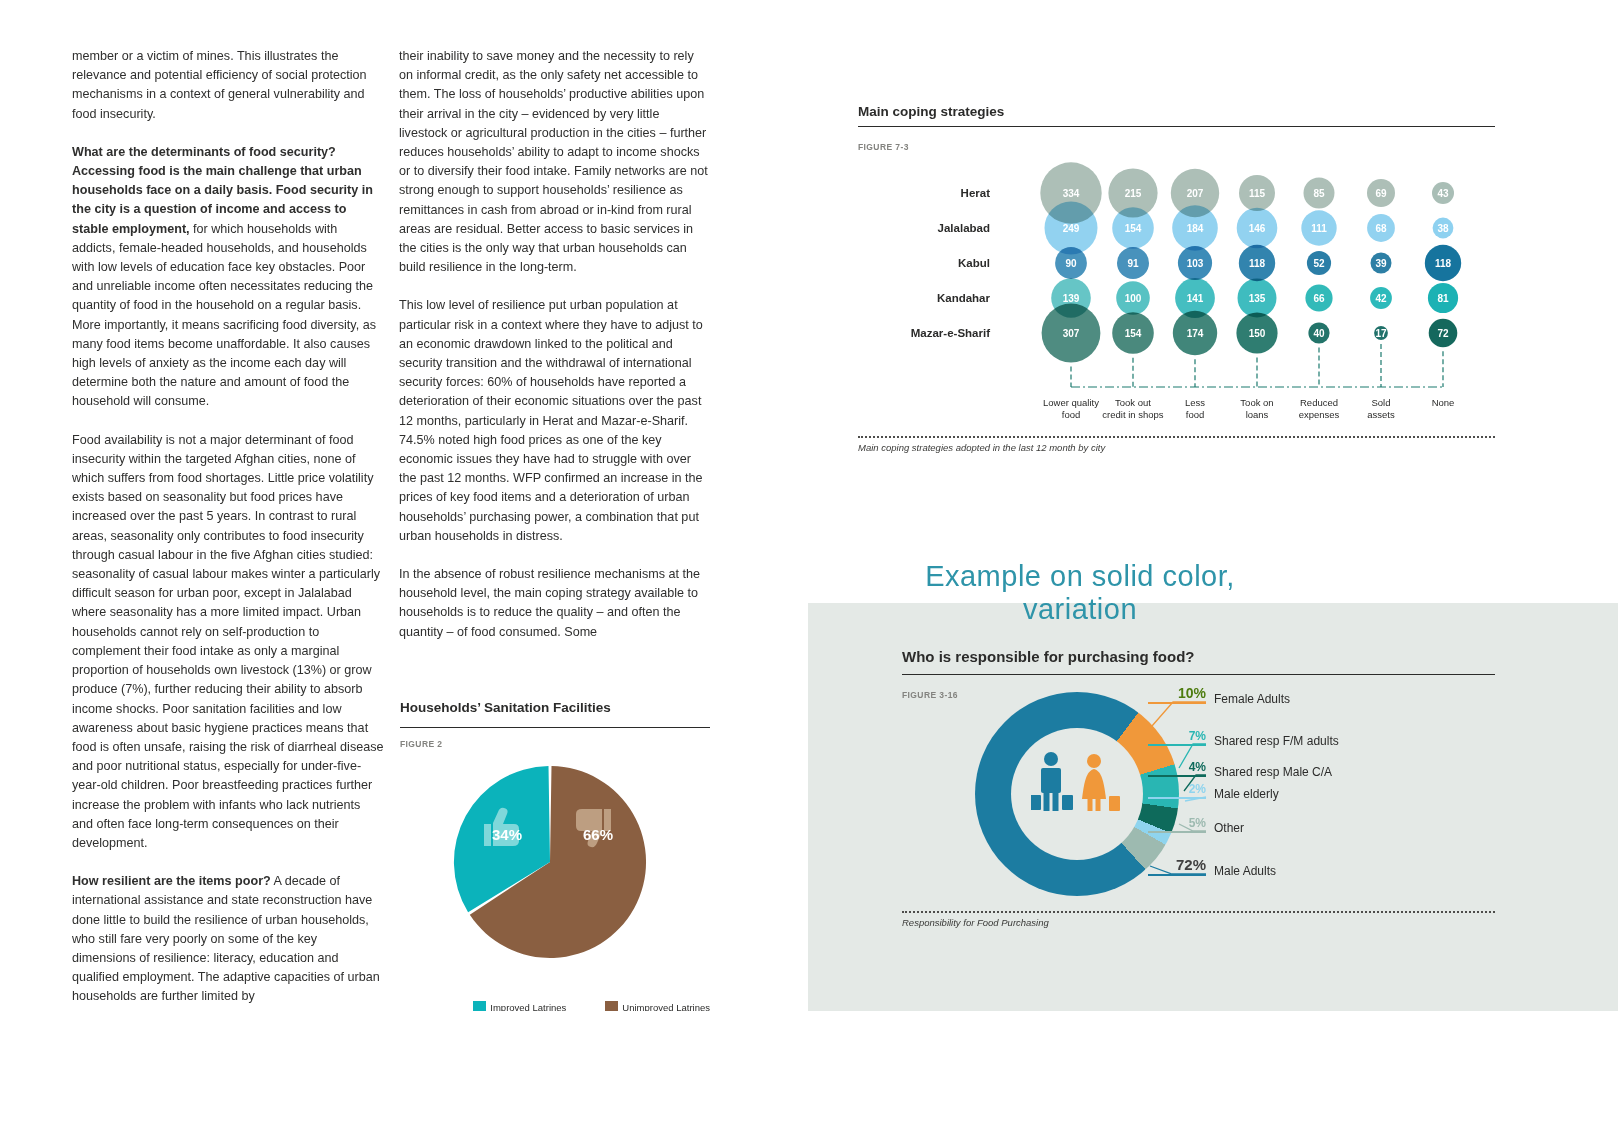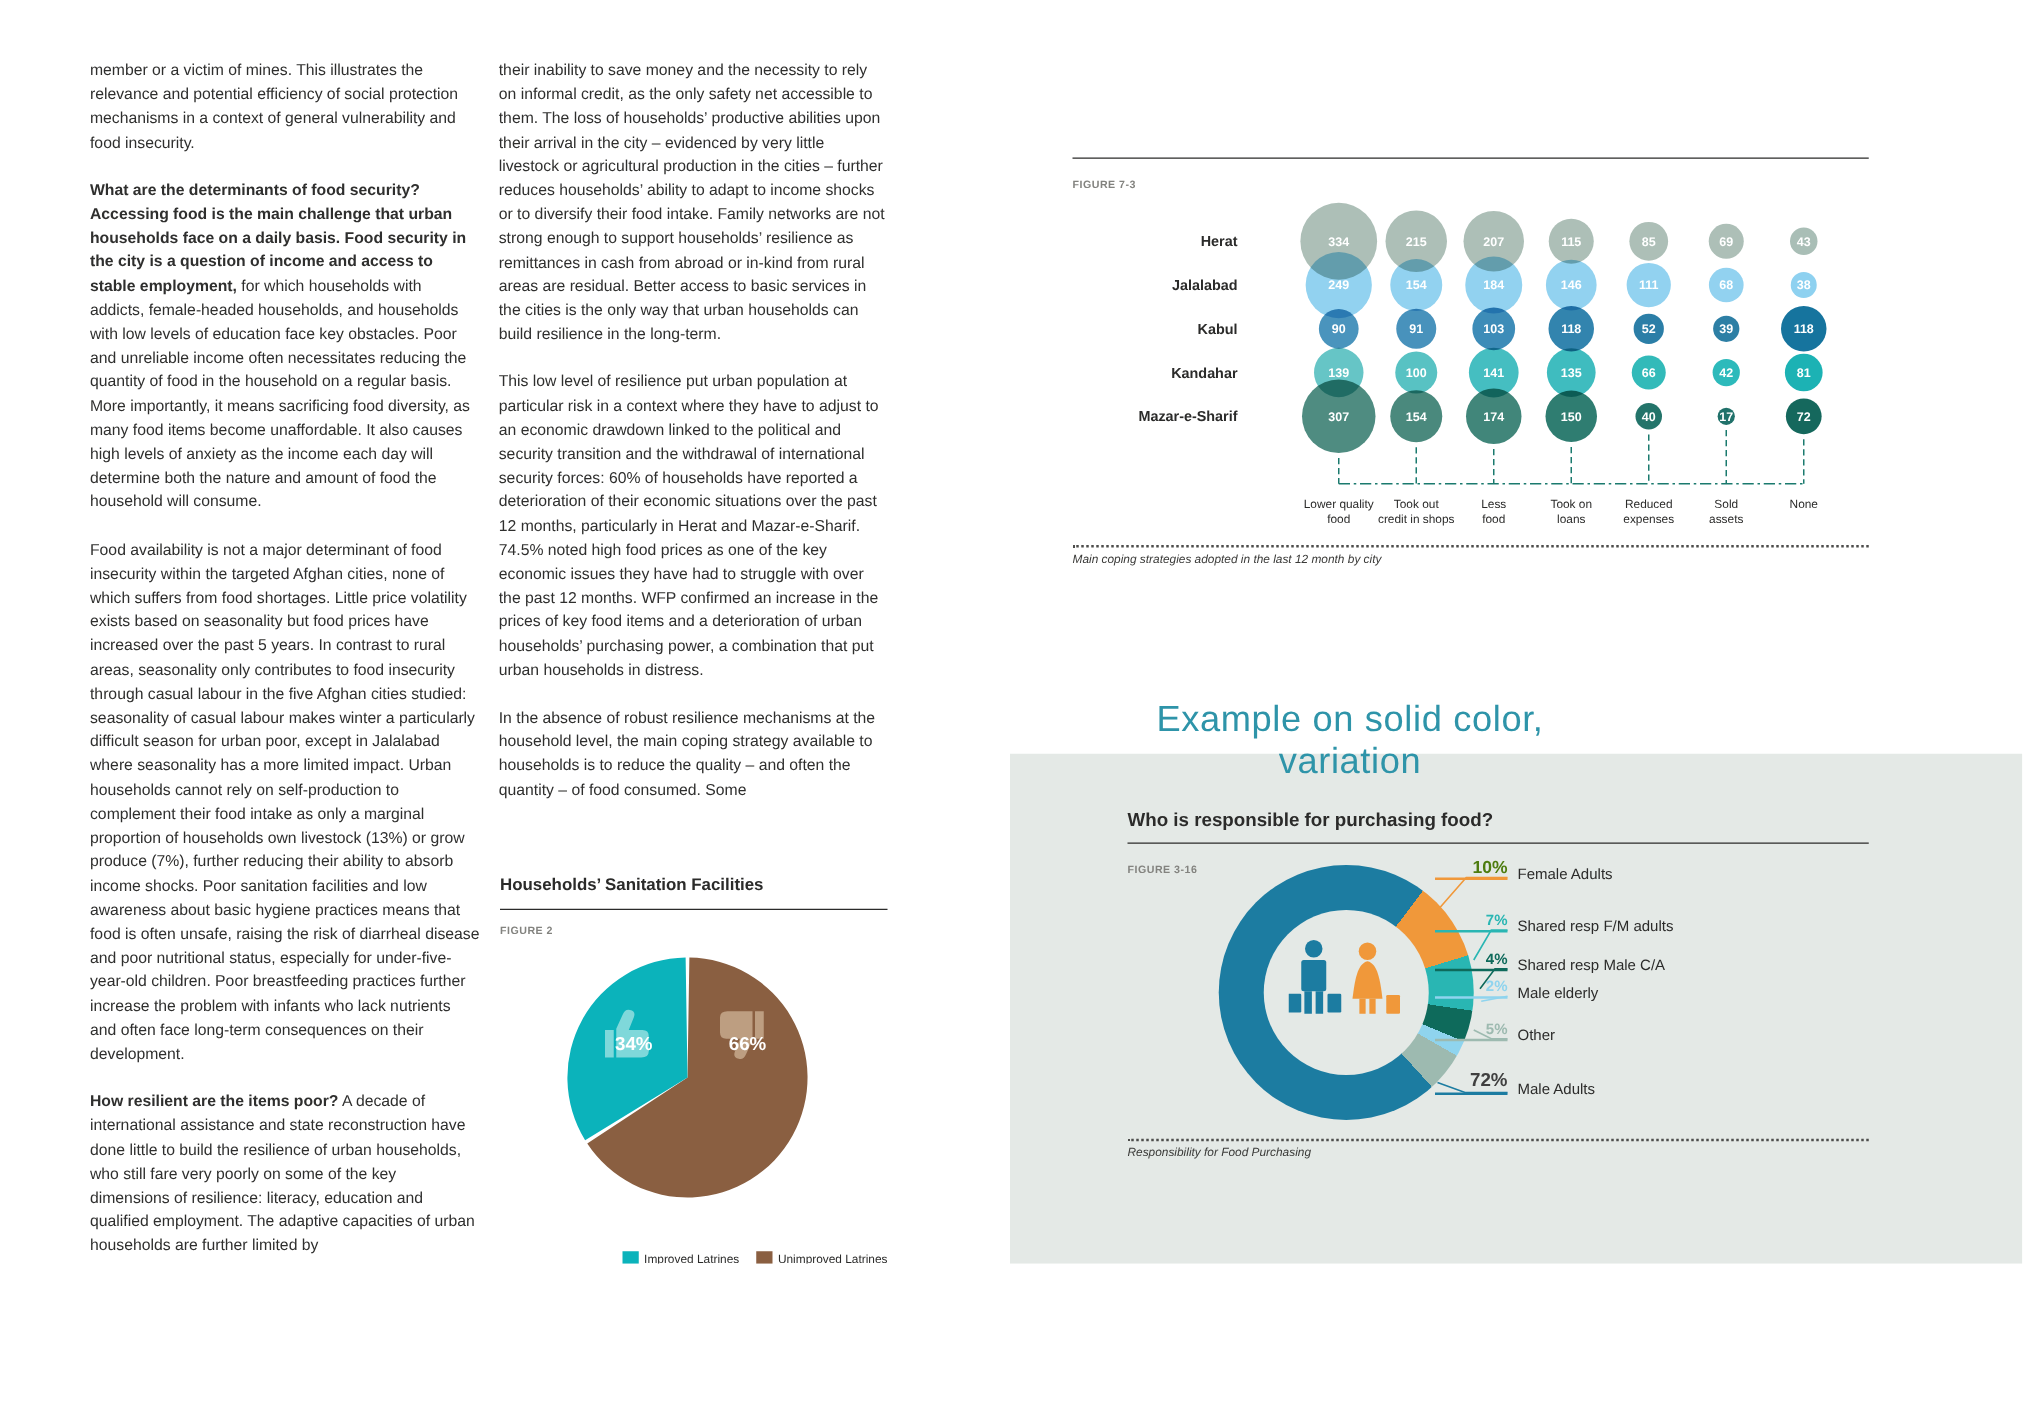--- a/index.html
+++ b/index.html
@@ -15,21 +15,21 @@
   .fig-caption{font-style:italic;font-size:9.5px;color:#3a3a38;}
   .footer{font-size:10px;font-weight:700;color:#2b2b2a;}
   .panel{background:#e4e9e6;}
   .section-heading{font-size:29px;font-weight:400;color:#2e94a9;letter-spacing:.5px;text-align:center;}
   .donut{border-radius:50%;}
   .donut-hole{border-radius:50%;background:#e4e9e6;}
   .pct{font-weight:700;text-align:right;padding-bottom:1px;}
   .slice-label{font-size:12px;color:#2b2b2a;}
   .legend-row{display:flex;justify-content:flex-end;gap:14px;align-items:center;
               font-size:9.5px;color:#2b2b2a;}
-  .legend-item{display:flex;align-items:center;}
+  .legend-item{display:flex;align-items:center;margin-left:25px;}
   .legend-swatch{width:13px;height:13px;display:inline-block;margin-right:4px;}
   svg text{font-family:"Liberation Sans",sans-serif;}
 </style>
 </head>
 <body>
 
 <div class="page">
 
   <div class="panel abs" style="left:808px;top:603px;width:810px;height:532px;"></div>
 
@@ -38,20 +38,21 @@
       <p class="para"><strong>What are the determinants of food security? Accessing food is the main challenge that urban households face on a daily basis. Food security in the city is a question of income and access to stable employment,</strong><span> for which households with addicts, female-headed households, and households with low levels of education face key obstacles. Poor and unreliable income often necessitates reducing the quantity of food in the household on a regular basis. More importantly, it means sacrificing food diversity, as many food items become unaffordable. It also causes high levels of anxiety as the income each day will determine both the nature and amount of food the household will consume.</span></p>
       <p class="para"><span>Food availability is not a major determinant of food insecurity within the targeted Afghan cities, none of which suffers from food shortages. Little price volatility exists based on seasonality but food prices have increased over the past 5 years. In contrast to rural areas, seasonality only contributes to food insecurity through casual labour in the five Afghan cities studied: seasonality of casual labour makes winter a particularly difficult season for urban poor, except in Jalalabad where seasonality has a more limited impact. Urban households cannot rely on self-production to complement their food intake as only a marginal proportion of households own livestock (13%) or grow produce (7%), further reducing their ability to absorb income shocks. Poor sanitation facilities and low awareness about basic hygiene practices means that food is often unsafe, raising the risk of diarrheal disease and poor nutritional status, especially for under-five-year-old children. Poor breastfeeding practices further increase the problem with infants who lack nutrients and often face long-term consequences on their development.</span></p>
       <p class="para"><strong>How resilient are the items poor?</strong><span> A decade of international assistance and state reconstruction have done little to build the resilience of urban households, who still fare very poorly on some of the key dimensions of resilience: literacy, education and qualified employment. The adaptive capacities of urban households are further limited by</span></p>
     </div>
   <div class="abs" id="col2" style="left:399px;top:47px;width:312px;">
       <p class="para"><span>their inability to save money and the necessity to rely on informal credit, as the only safety net accessible to them. The loss of households’ productive abilities upon their arrival in the city – evidenced by very little livestock or agricultural production in the cities – further reduces households’ ability to adapt to income shocks or to diversify their food intake. Family networks are not strong enough to support households’ resilience as remittances in cash from abroad or in-kind from rural areas are residual. Better access to basic services in the cities is the only way that urban households can build resilience in the long-term.</span></p>
       <p class="para"><span>This low level of resilience put urban population at particular risk in a context where they have to adjust to an economic drawdown linked to the political and security transition and the withdrawal of international security forces: 60% of households have reported a deterioration of their economic situations over the past 12 months, particularly in Herat and Mazar-e-Sharif. 74.5% noted high food prices as one of the key economic issues they have had to struggle with over the past 12 months. WFP confirmed an increase in the prices of key food items and a deterioration of urban households’ purchasing power, a combination that put urban households in distress.</span></p>
       <p class="para"><span>In the absence of robust resilience mechanisms at the household level, the main coping strategy available to households is to reduce the quality – and often the quantity – of food consumed. Some</span></p>
     </div>
 
+  <div class="fig-title abs" style="left:858px;top:104px;width:640px;">Main coping strategies</div>
   <div class="rule abs" style="left:858px;top:126px;width:637px;"></div>
   <div class="fig-label abs" style="left:858px;top:142px;">FIGURE 7-3</div>
   <svg class="abs" id="bubble-svg" style="left:855px;top:150px;" width="645" height="282" viewBox="0 0 645 282">
       <g>
         <circle cx="216" cy="43" r="30.7" fill="#adbfb7" style="mix-blend-mode: multiply;"></circle>
         <circle cx="278" cy="43" r="24.6" fill="#adbfb7" style="mix-blend-mode: multiply;"></circle>
         <circle cx="340" cy="43" r="24.2" fill="#adbfb7" style="mix-blend-mode: multiply;"></circle>
         <circle cx="402" cy="43" r="18.0" fill="#adbfb7" style="mix-blend-mode: multiply;"></circle>
         <circle cx="464" cy="43" r="15.5" fill="#adbfb7" style="mix-blend-mode: multiply;"></circle>
         <circle cx="526" cy="43" r="14.0" fill="#adbfb7" style="mix-blend-mode: multiply;"></circle>

